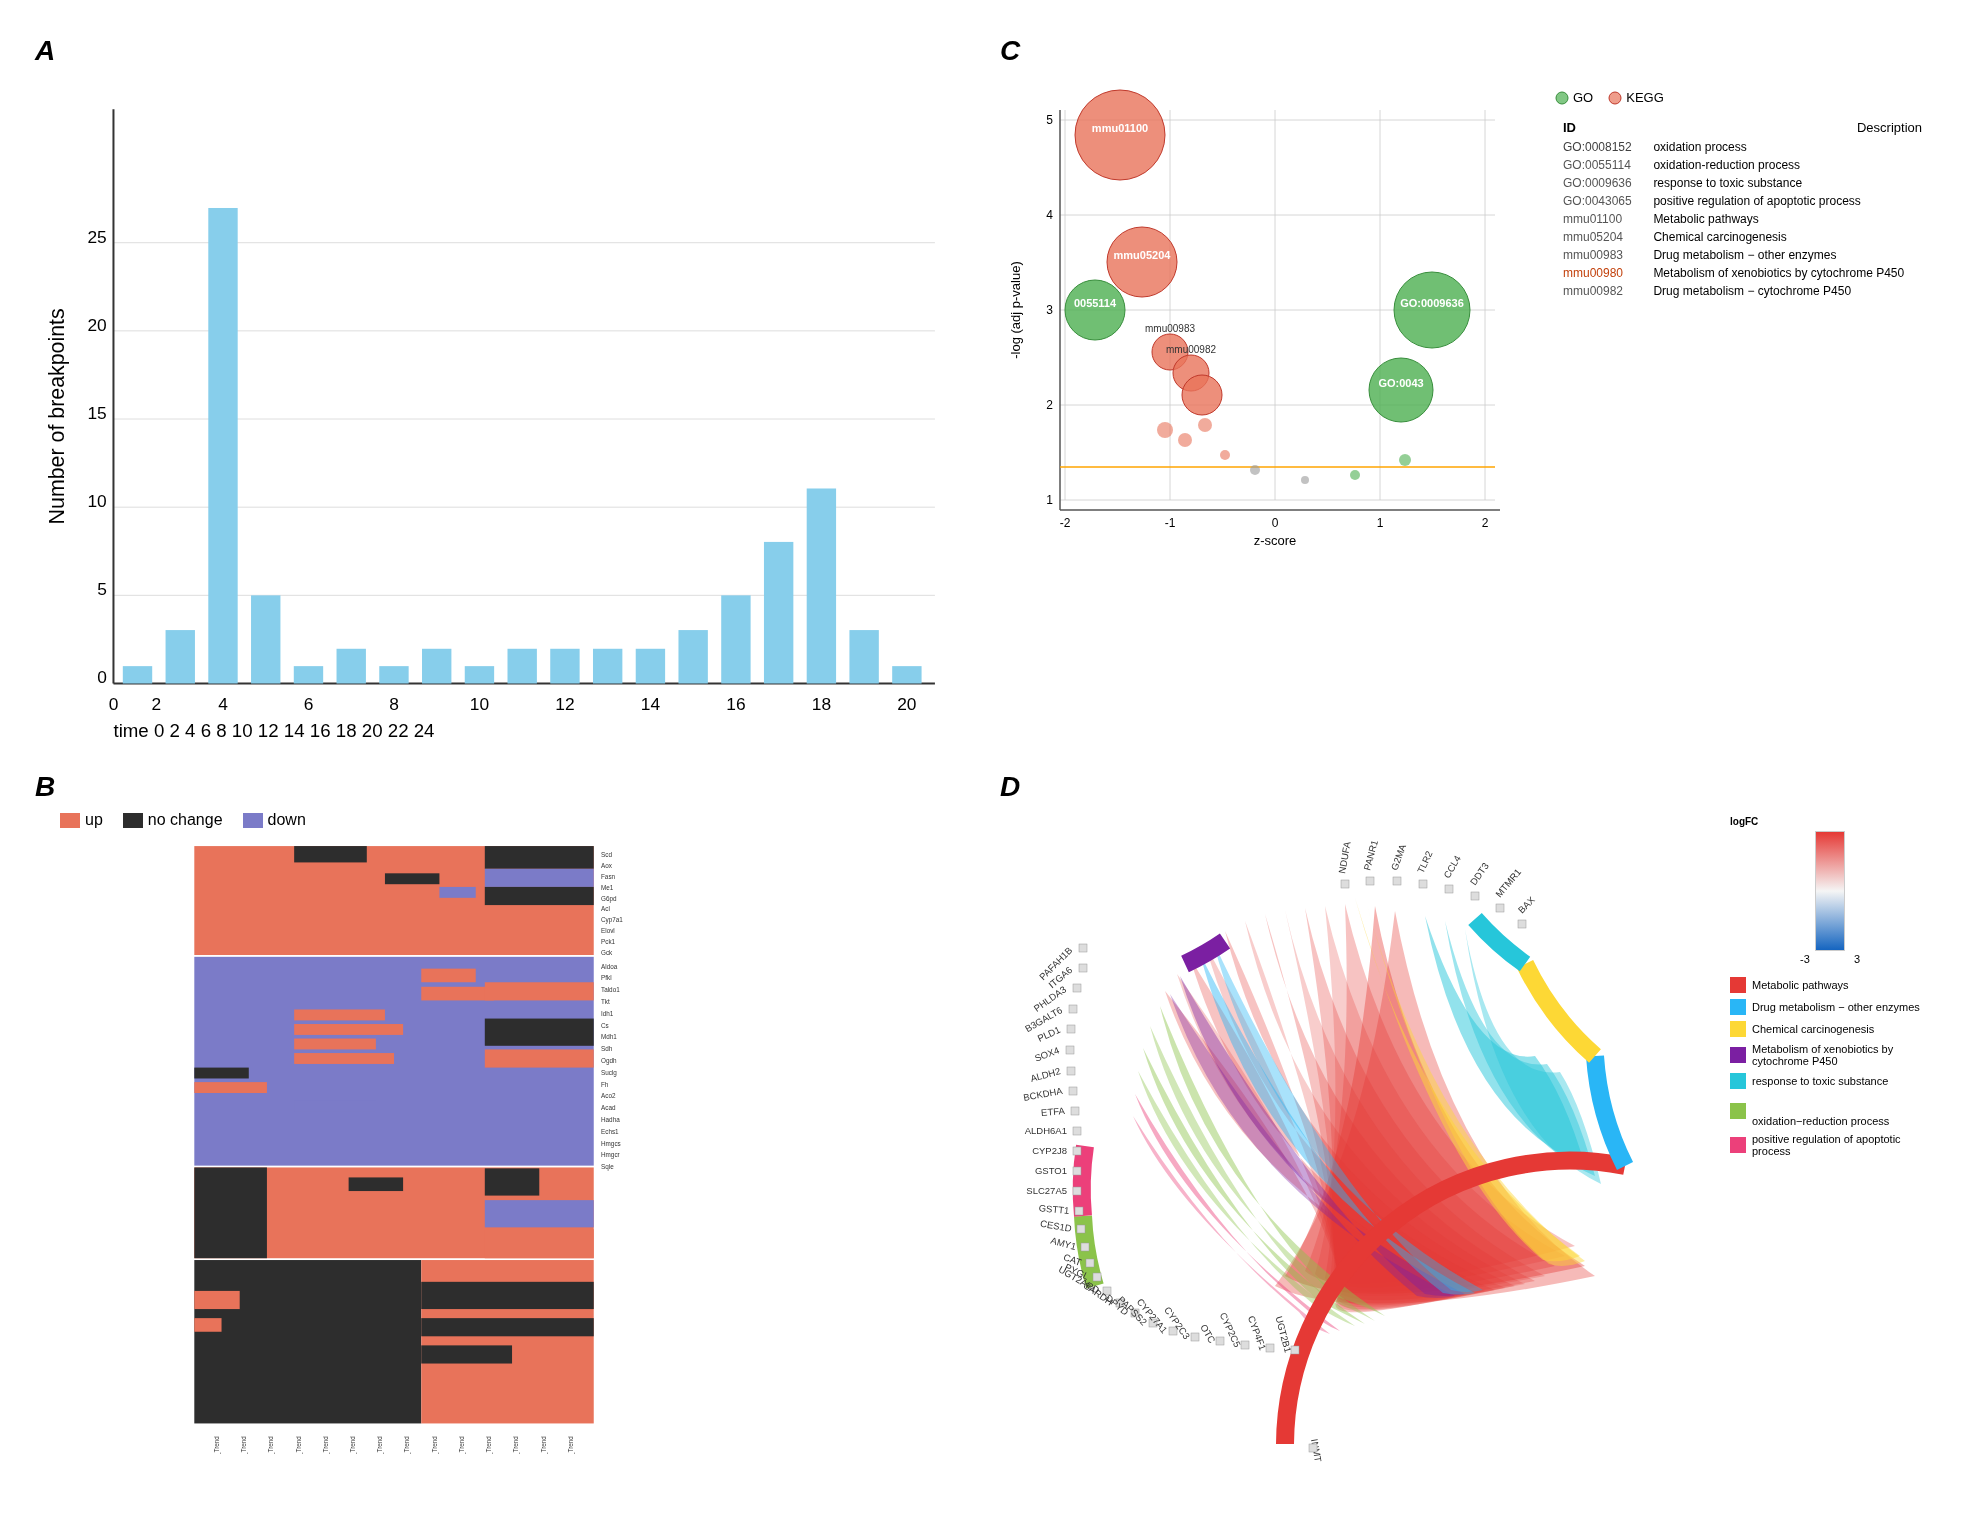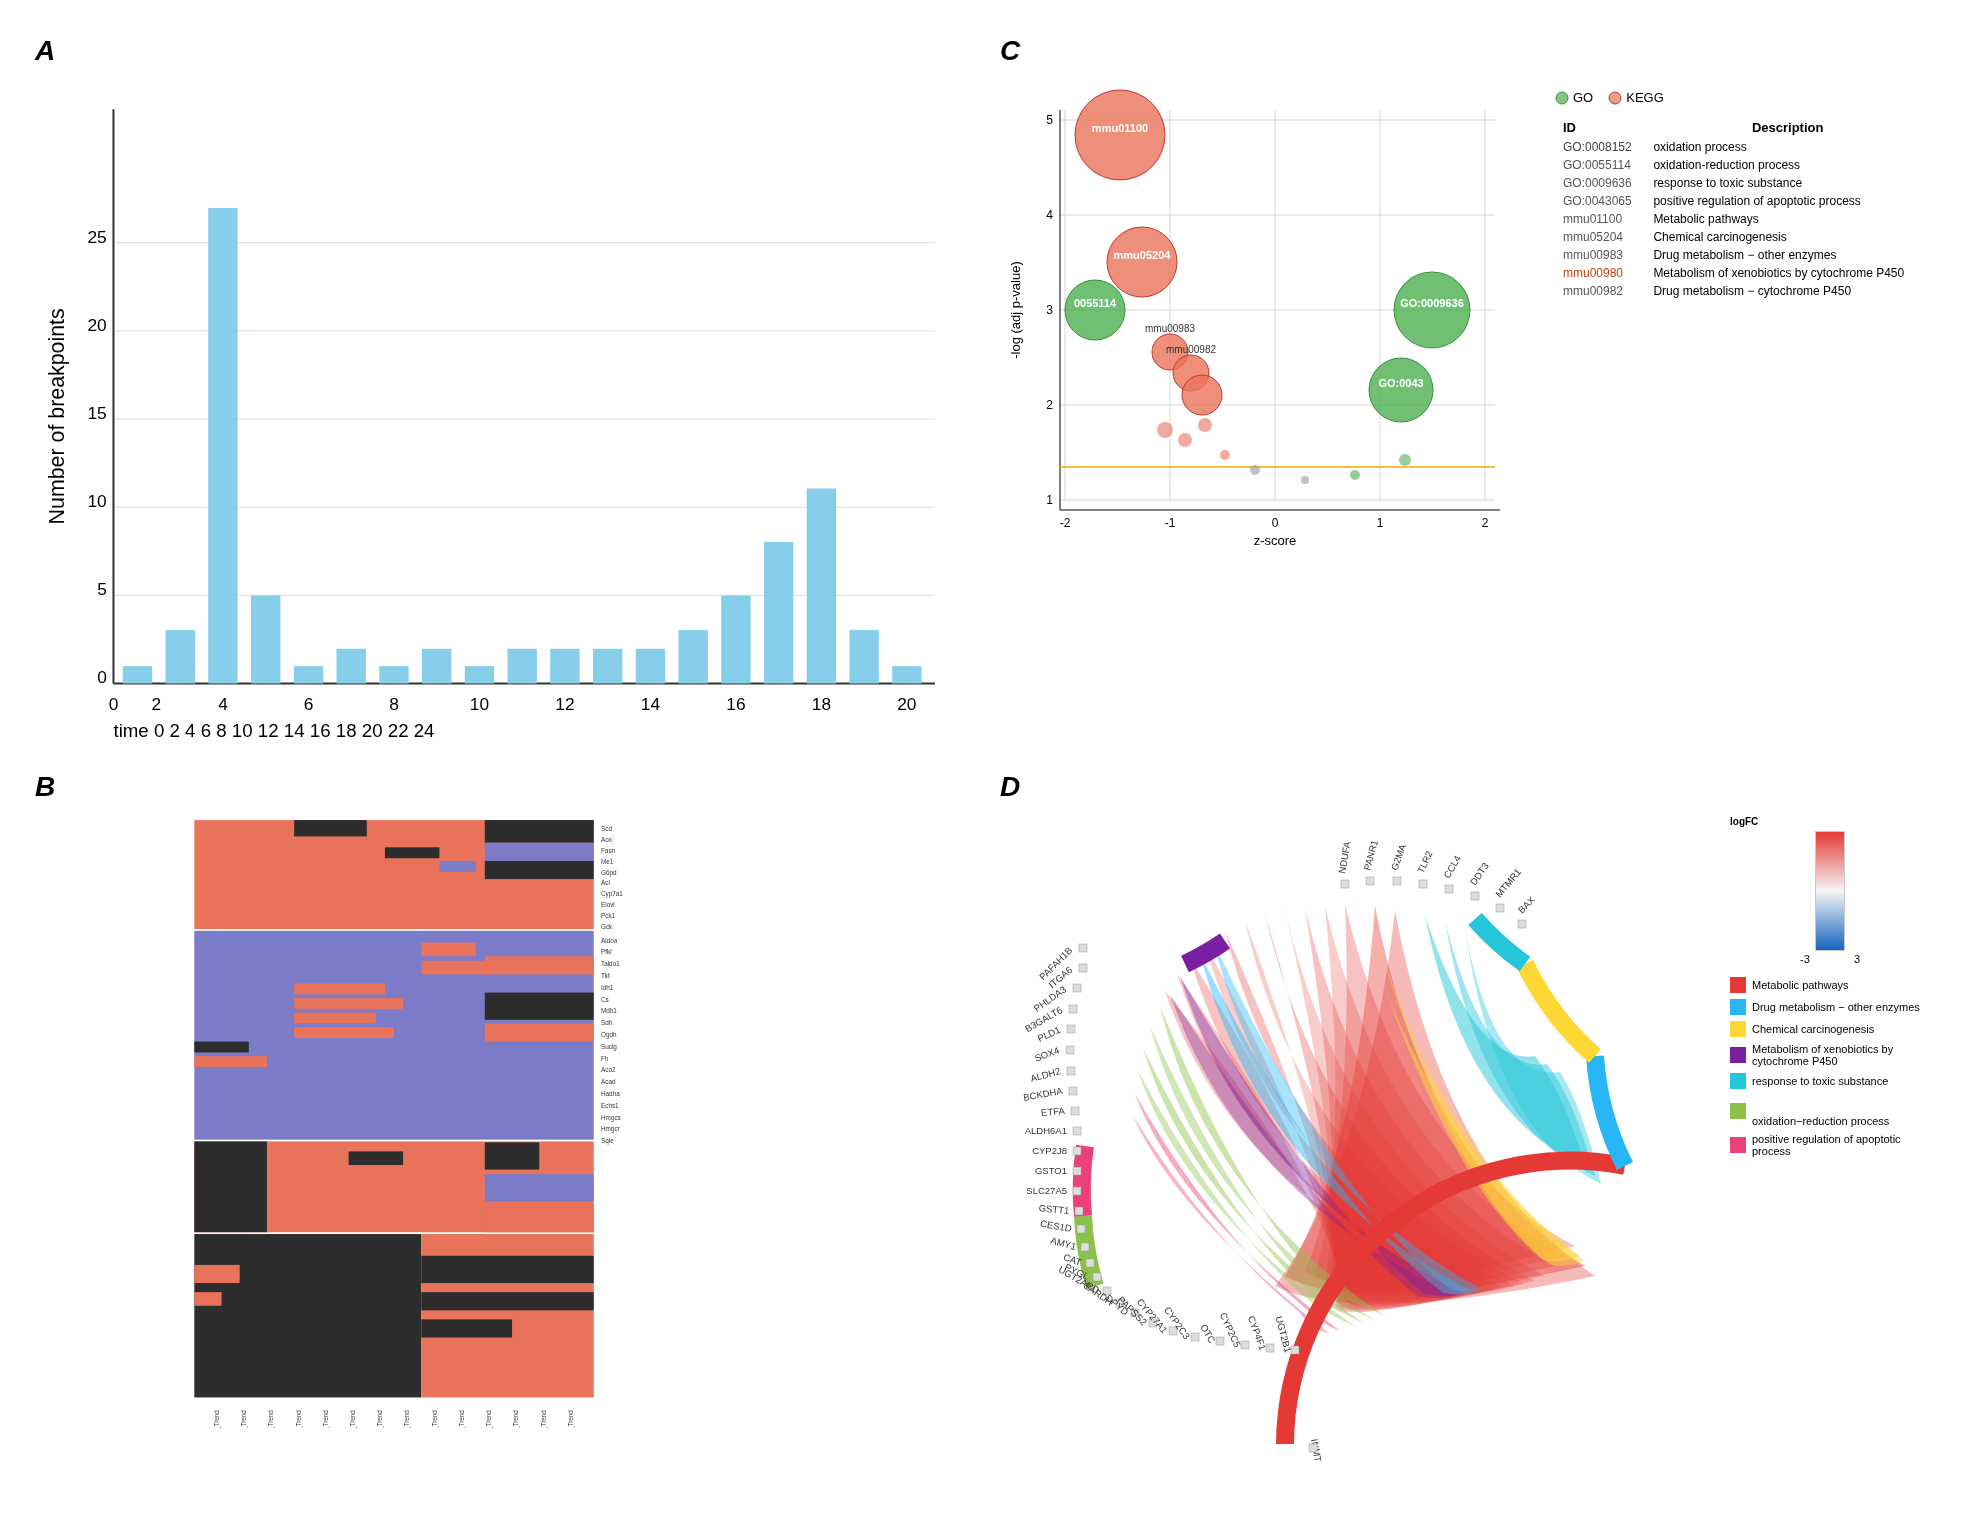--- a/index.html
+++ b/index.html
@@ -221,21 +221,21 @@
                 <circle cx="7" cy="7" r="6" fill="#E8735A" fill-opacity="0.7" stroke="#c0392b"></circle>
               </svg>
             <span>KEGG</span>
           </div>
         </div>
 
         <table style="border-collapse:collapse; font-size:12px; width:100%;">
           <thead>
             <tr>
               <th style="text-align:left; padding:3px 8px; font-weight:bold; font-size:13px;">ID</th>
-              <th style="text-align:center; padding:3px 8px; font-weight:bold; font-size:13px;margin-top:19px;">Description</th>
+              <th style="text-align:right; padding:3px 8px; font-weight:normal; font-size:13px;margin-top:19px;">Description</th>
             </tr>
           </thead>
           <tbody>
             <tr>
               <td style="padding:2px 8px; color:#404040;margin-top:8px;">GO:0008152</td>
               <td style="padding:2px 8px;">oxidation process</td>
             </tr>
             <tr>
               <td style="padding:2px 8px; color:#555;">GO:0055114</td>
               <td style="padding:2px 8px;">oxidation-reduction process</td>
@@ -271,20 +271,34 @@
           </tbody>
         </table>
       </div>
     </div>
   </div>
 
   <div class="panel" id="panel-b" style="overflow:hidden;">
     <span class="panel-label">B</span>
     <div style="padding-top:15px; height:100%; display:flex; flex-direction:column;">
 
+      <div style="display:flex; gap:20px; margin-bottom:8px; padding-left:20px; align-items:center;">
+        <div style="display:flex; align-items:center; gap:5px;">
+          <div style="width:20px;height:15px;background:#E8735A;"></div>
+          <span>up</span>
+        </div>
+        <div style="display:flex; align-items:center; gap:5px;">
+          <div style="width:20px;height:15px;background:#2D2D2D;"></div>
+          <span>no change</span>
+        </div>
+        <div style="display:flex; align-items:center; gap:5px;">
+          <div style="width:20px;height:15px;background:#7B7BC8;"></div>
+          <span>down</span>
+        </div>
+      </div>
 
       <svg width="100%" height="92%" viewBox="0 0 750 680">
 
         <rect x="30" y="10" width="440" height="120" fill="#E8735A"></rect>
 
         <rect x="140" y="10" width="80" height="18" fill="#2D2D2D"></rect>
         <rect x="240" y="40" width="60" height="12" fill="#2D2D2D"></rect>
         <rect x="300" y="55" width="40" height="12" fill="#7B7BC8"></rect>
         <rect x="350" y="10" width="120" height="25" fill="#2D2D2D"></rect>
         <rect x="350" y="35" width="120" height="20" fill="#7B7BC8"></rect>

